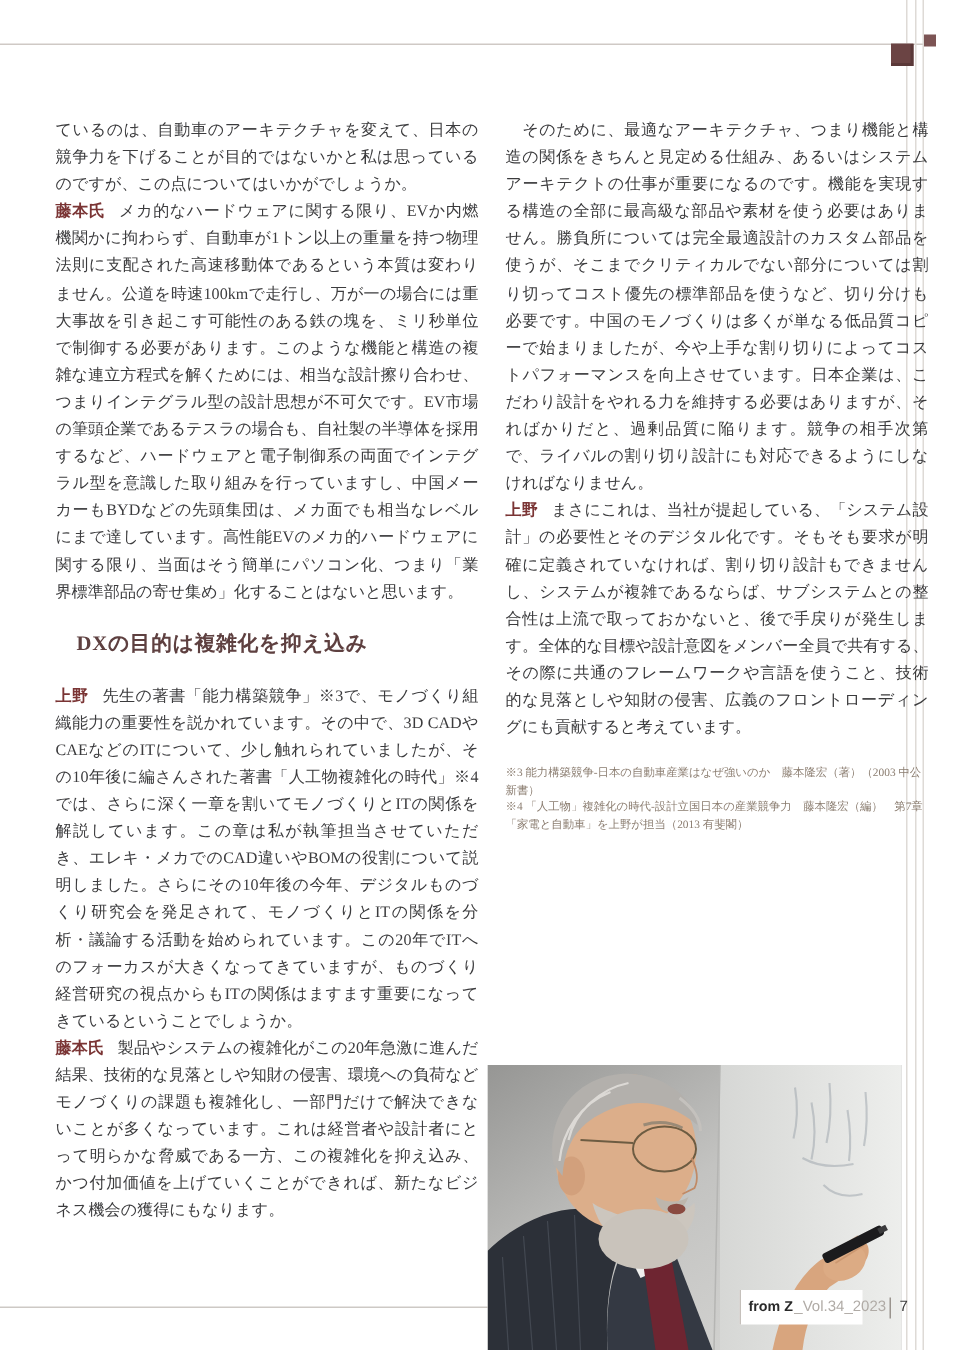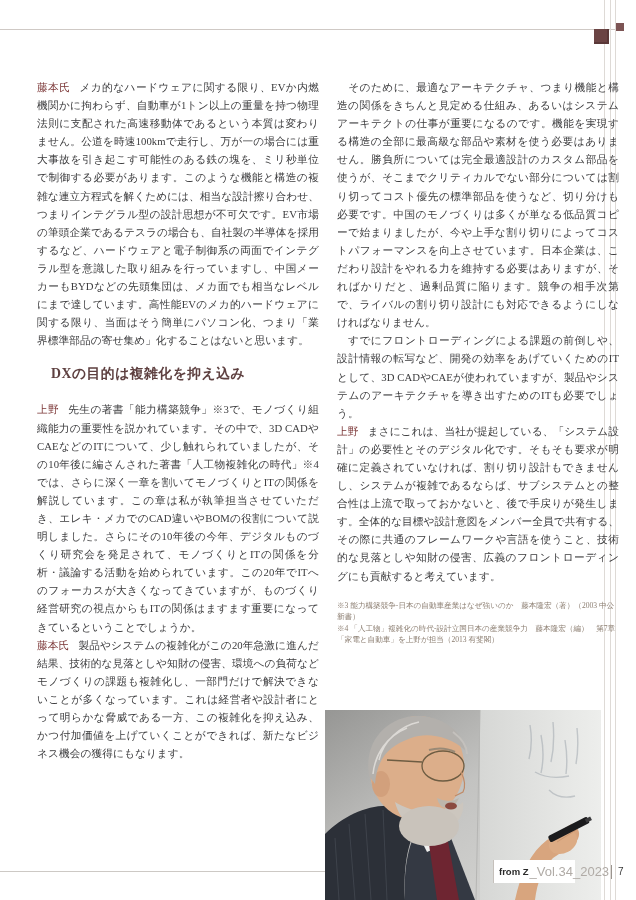--- a/index.html
+++ b/index.html
@@ -18,21 +18,21 @@
   .bottom-rule{position:absolute;left:0;top:871px;width:331px;height:1px;background:#cdc9c5;}
 
   
   .col{position:absolute;top:78px;width:282px;}
   .col-left{left:37px;}
   .col-right{left:337px;}
   p.body{
     margin:0;font-size:10.7px;line-height:18.1px;color:#3b3b3d;
     text-align:justify;text-justify:inter-ideograph;letter-spacing:0.05px;
   }
-  .speaker{color:#7a3434;font-weight:normal;margin-right:0.85em;}
+  .speaker{color:#7a3434;font-weight:bold;margin-right:0.85em;}
 
   
   .headline{display:flex;align-items:flex-start;margin:13px 0 15px 0;}
   .hl-bar{width:4px;background:#5a3838;margin-right:10px;flex:0 0 auto;}
   .hl-text{font-weight:bold;color:#5e4040;font-size:13.8px;line-height:23px;letter-spacing:0.5px;}
   .hl-text span{display:block;}
 
   
   .footnotes{margin-top:15px;}
   .footnotes p{margin:0;font-size:7.6px;line-height:11.5px;color:#8b7d70;text-align:left;letter-spacing:0;}
@@ -41,53 +41,53 @@
   .photo{position:absolute;left:325px;top:710px;width:276px;height:190px;overflow:hidden;background:#cfcfcd;}
 
   
   .footer-label{
     position:absolute;left:493px;top:860px;width:82px;height:23px;background:#ffffff;
     display:flex;align-items:center;padding:0 5px;box-sizing:border-box;
     border-left:1px solid #c5c0bb;
     font-family:"Liberation Sans","DejaVu Sans",sans-serif;
   }
   .brand{font-weight:bold;font-size:9.5px;color:#2a2a2a;white-space:nowrap;}
-  .issue{font-size:13px;color:#b0aba6;white-space:nowrap;flex:1;margin-left:1px;text-align:right;}
+  .issue{font-size:10px;color:#b0aba6;white-space:nowrap;flex:1;margin-left:1px;text-align:right;}
   .f-divider{width:1px;height:14px;background:#9a948e;margin:0 6px 0 2px;flex:0 0 auto;}
   .pageno{font-size:10px;color:#3a3a3a;}
 </style>
 </head>
 <body>
 
 <div>
 
   <div class="top-rule"></div>
   <div class="edge-line e1"></div>
   <div class="edge-line e2"></div>
   <div class="edge-line e3"></div>
   <div class="sq sq-large"></div>
   <div class="sq sq-small"></div>
 
   <div class="col col-left">
+    <p class="body"><span>ているのは、自動車のアーキテクチャを変えて、日本の競争力を下げることが目的ではないかと私は思っているのですが、この点についてはいかがでしょうか。</span></p>
     <p class="body"><b class="speaker">藤本氏</b><span>メカ的なハードウェアに関する限り、EVか内燃機関かに拘わらず、自動車が1トン以上の重量を持つ物理法則に支配された高速移動体であるという本質は変わりません。公道を時速100kmで走行し、万が一の場合には重大事故を引き起こす可能性のある鉄の塊を、ミリ秒単位で制御する必要があります。このような機能と構造の複雑な連立方程式を解くためには、相当な設計擦り合わせ、つまりインテグラル型の設計思想が不可欠です。EV市場の筆頭企業であるテスラの場合も、自社製の半導体を採用するなど、ハードウェアと電子制御系の両面でインテグラル型を意識した取り組みを行っていますし、中国メーカーもBYDなどの先頭集団は、メカ面でも相当なレベルにまで達しています。高性能EVのメカ的ハードウェアに関する限り、当面はそう簡単にパソコン化、つまり「業界標準部品の寄せ集め」化することはないと思います。</span></p>
 
     <div class="headline">
       <div class="hl-bar"></div>
       <div class="hl-text">
         <span>DXの目的は複雑化を抑え込み</span>
       </div>
     </div>
 
     <p class="body"><b class="speaker">上野</b><span>先生の著書「能力構築競争」※3で、モノづくり組織能力の重要性を説かれています。その中で、3D CADやCAEなどのITについて、少し触れられていましたが、その10年後に編さんされた著書「人工物複雑化の時代」※4では、さらに深く一章を割いてモノづくりとITの関係を解説しています。この章は私が執筆担当させていただき、エレキ・メカでのCAD違いやBOMの役割について説明しました。さらにその10年後の今年、デジタルものづくり研究会を発足されて、モノづくりとITの関係を分析・議論する活動を始められています。この20年でITへのフォーカスが大きくなってきていますが、ものづくり経営研究の視点からもITの関係はますます重要になってきているということでしょうか。</span></p>
     <p class="body"><b class="speaker">藤本氏</b><span>製品やシステムの複雑化がこの20年急激に進んだ結果、技術的な見落としや知財の侵害、環境への負荷などモノづくりの課題も複雑化し、一部門だけで解決できないことが多くなっています。これは経営者や設計者にとって明らかな脅威である一方、この複雑化を抑え込み、かつ付加価値を上げていくことができれば、新たなビジネス機会の獲得にもなります。</span></p>
   </div>
 
   <div class="col col-right">
     <p class="body"><span>　そのために、最適なアーキテクチャ、つまり機能と構造の関係をきちんと見定める仕組み、あるいはシステムアーキテクトの仕事が重要になるのです。機能を実現する構造の全部に最高級な部品や素材を使う必要はありません。勝負所については完全最適設計のカスタム部品を使うが、そこまでクリティカルでない部分については割り切ってコスト優先の標準部品を使うなど、切り分けも必要です。中国のモノづくりは多くが単なる低品質コピーで始まりましたが、今や上手な割り切りによってコストパフォーマンスを向上させています。日本企業は、こだわり設計をやれる力を維持する必要はありますが、そればかりだと、過剰品質に陥ります。競争の相手次第で、ライバルの割り切り設計にも対応できるようにしなければなりません。</span></p>
-    <p class="body"><span>　すでにフロントローディングによる課題の前倒しや、設計情報の転写など、開発の効率をあげていくためのITとして、3D CADやCAEが使われていますが、製品やシステムのアーキテクチャを導き出すためのITも必要でしょう。</span></p>
     <p class="body"><b class="speaker">上野</b><span>まさにこれは、当社が提起している、「システム設計」の必要性とそのデジタル化です。そもそも要求が明確に定義されていなければ、割り切り設計もできませんし、システムが複雑であるならば、サブシステムとの整合性は上流で取っておかないと、後で手戻りが発生します。全体的な目標や設計意図をメンバー全員で共有する、その際に共通のフレームワークや言語を使うこと、技術的な見落としや知財の侵害、広義のフロントローディングにも貢献すると考えています。</span></p>
     <div class="footnotes">
       <p>※3 能力構築競争-日本の自動車産業はなぜ強いのか　藤本隆宏（著）（2003 中公新書）</p>
       <p>※4 「人工物」複雑化の時代-設計立国日本の産業競争力　藤本隆宏（編）　第7章「家電と自動車」を上野が担当（2013 有斐閣）</p>
     </div>
   </div>
 
   <div class="bottom-rule"></div>
 
   <div class="photo">

